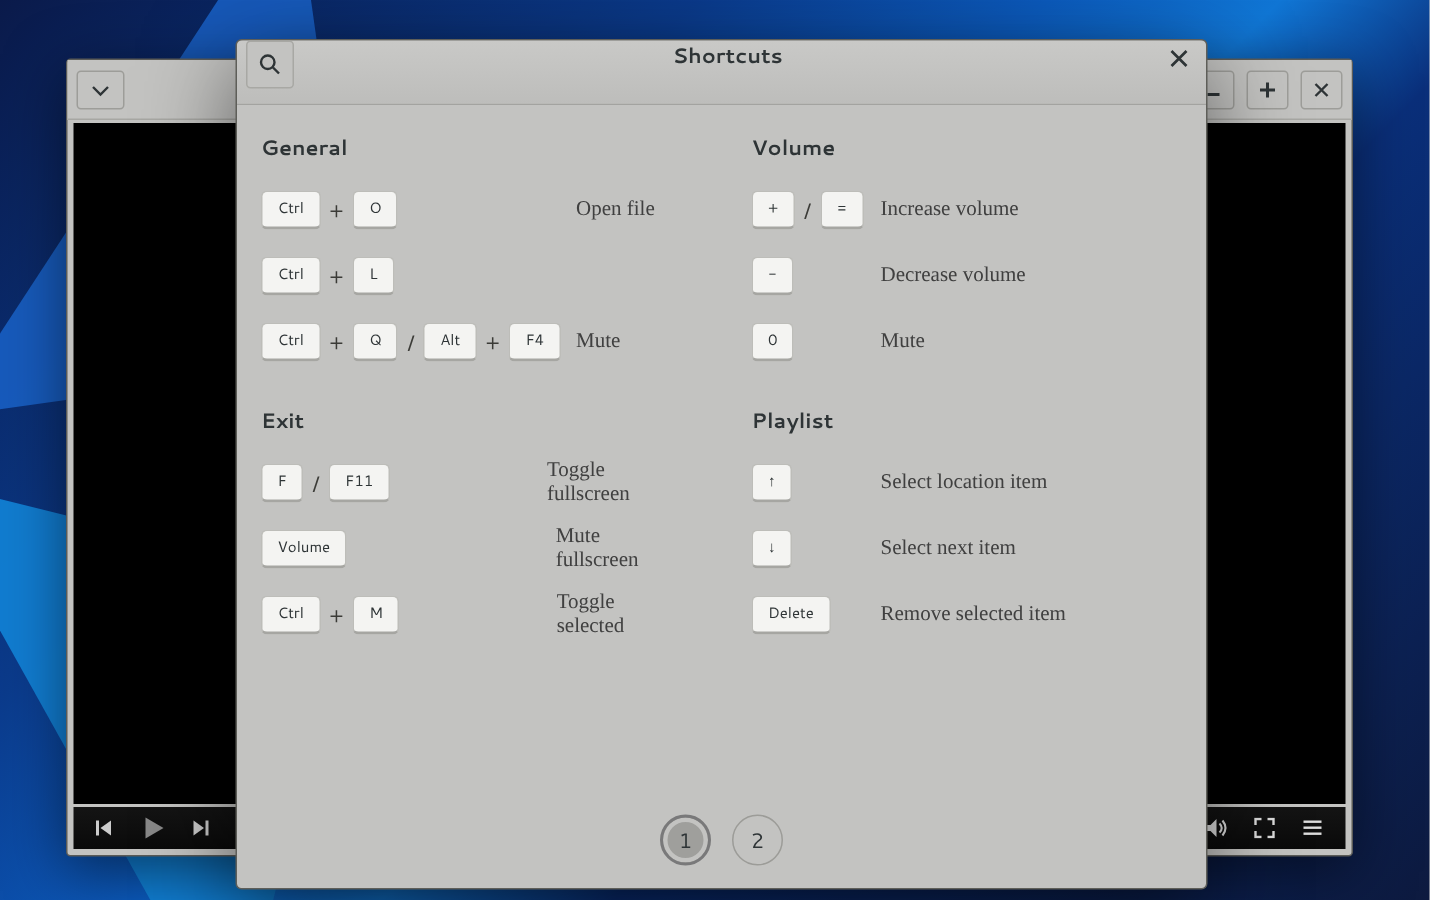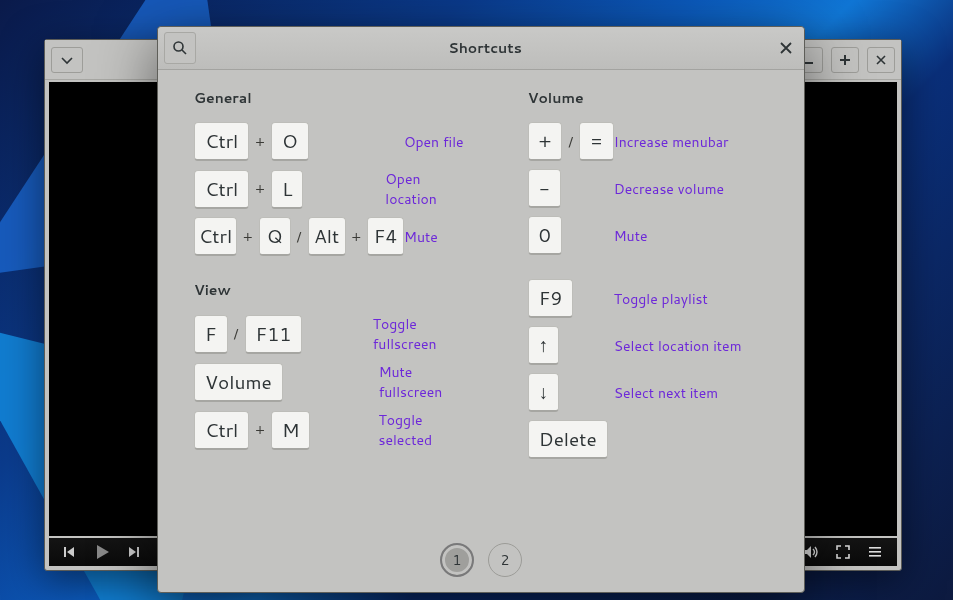--- a/index.html
+++ b/index.html
@@ -101,21 +101,21 @@
     background: #C3C3C1;
     border: 1px solid #5e5e59;
     border-radius: 4px;
     box-shadow: 0 18px 60px rgba(0,0,0,.55);
   }
   .dialog-header {
     height: 43px;
     background: linear-gradient(#C9C9C7, #BDBDBB);
     border-bottom: 1px solid #a3a3a0;
     display: flex;
-    align-items: center;
+    align-items: flex-start;
     padding: 0 6px;
     border-radius: 4px 4px 0 0;
     gap: 15px;
   }
   .dialog-title {
     flex: 1;
     text-align: center;
     font-weight: 700;
   }
   .hdr-btn {
@@ -130,52 +130,52 @@
   .close-x {
     width: 24px; height: 24px;
     display: flex;
     align-items: center;
     justify-content: center;
     font-size: 16px;
     color: #2e3436;
     cursor: default;
   }
   .dialog-body {
-    padding: 18px 24px 0 36px;
+    padding: 18px 24px 0 16px;
     height: calc(100% - 43px - 64px);
     display: flex;
-    gap: 60px;
+    gap: 48px;
   }
   .col { flex: 1; }
   .section { margin-bottom: 24px; }
   .section-title {
     font-weight: 700;
     margin-bottom: 14px;
   }
   .row {
     display: flex;
     align-items: center;
     min-height: 36px;
     margin-bottom: 8px;
   }
   .keys {
     width: 210px;
     display: flex;
     align-items: center;
     gap: 6px;
   }
   .col2 .keys { width: 86px; }
-  .desc { color: #6d28d9; }
+  .desc { color: #404040; font-family: Liberation Serif, serif; }
   .key {
     background: #f4f4f2;
     border: 1px solid #bdbdb9;
     border-bottom: 2px solid #a6a6a2;
     border-radius: 4px;
     padding: 4px 10px 5px 10px;
-    font-size: 19px;
+    font-size: 10px;
     min-width: 18px;
     text-align: center;
     display: inline-flex;
     align-items: center;
     justify-content: center;
   }
   .sep { color: #3b3b37; }
   .dialog-footer {
     position: absolute;
     left: 0; right: 0; bottom: 0;
@@ -306,38 +306,37 @@
                 <span class="key">O</span>
               </div>
               <div class="desc">Open file</div>
             </div>
             <div class="row">
               <div class="keys">
                 <span class="key">Ctrl</span>
                 <span class="sep">+</span>
                 <span class="key">L</span>
               </div>
-              <div class="desc">Open location</div>
             </div>
             <div class="row">
               <div class="keys">
                 <span class="key">Ctrl</span>
                 <span class="sep">+</span>
                 <span class="key">Q</span>
                 <span class="sep">/</span>
                 <span class="key">Alt</span>
                 <span class="sep">+</span>
                 <span class="key">F4</span>
               </div>
               <div class="desc">Mute</div>
             </div>
           </div>
       </div>
       <div class="section">
-        <div class="section-title">View</div>
+        <div class="section-title">Exit</div>
         <div>
             <div class="row">
               <div class="keys">
                 <span class="key">F</span>
                 <span class="sep">/</span>
                 <span class="key">F11</span>
               </div>
               <div class="desc">Toggle fullscreen</div>
             </div>
             <div class="row">
@@ -360,60 +359,56 @@
     <div class="col col2">
       <div class="section">
         <div class="section-title">Volume</div>
         <div>
             <div class="row">
               <div class="keys">
                 <span class="key">+</span>
                 <span class="sep">/</span>
                 <span class="key">=</span>
               </div>
-              <div class="desc">Increase menubar</div>
+              <div class="desc">Increase volume</div>
             </div>
             <div class="row">
               <div class="keys">
                 <span class="key">-</span>
               </div>
               <div class="desc">Decrease volume</div>
             </div>
             <div class="row">
               <div class="keys">
                 <span class="key">0</span>
               </div>
               <div class="desc">Mute</div>
             </div>
           </div>
       </div>
       <div class="section">
+        <div class="section-title">Playlist</div>
         <div>
             <div class="row">
               <div class="keys">
-                <span class="key">F9</span>
-              </div>
-              <div class="desc">Toggle playlist</div>
-            </div>
-            <div class="row">
-              <div class="keys">
                 <span class="key">↑</span>
               </div>
               <div class="desc">Select location item</div>
             </div>
             <div class="row">
               <div class="keys">
                 <span class="key">↓</span>
               </div>
               <div class="desc">Select next item</div>
             </div>
             <div class="row">
               <div class="keys">
                 <span class="key">Delete</span>
               </div>
+              <div class="desc">Remove selected item</div>
             </div>
           </div>
       </div>
     </div>
   </div>
 
   <div class="dialog-footer">
     <div class="page-btn active">1</div>
     <div class="page-btn">2</div>
   </div>

